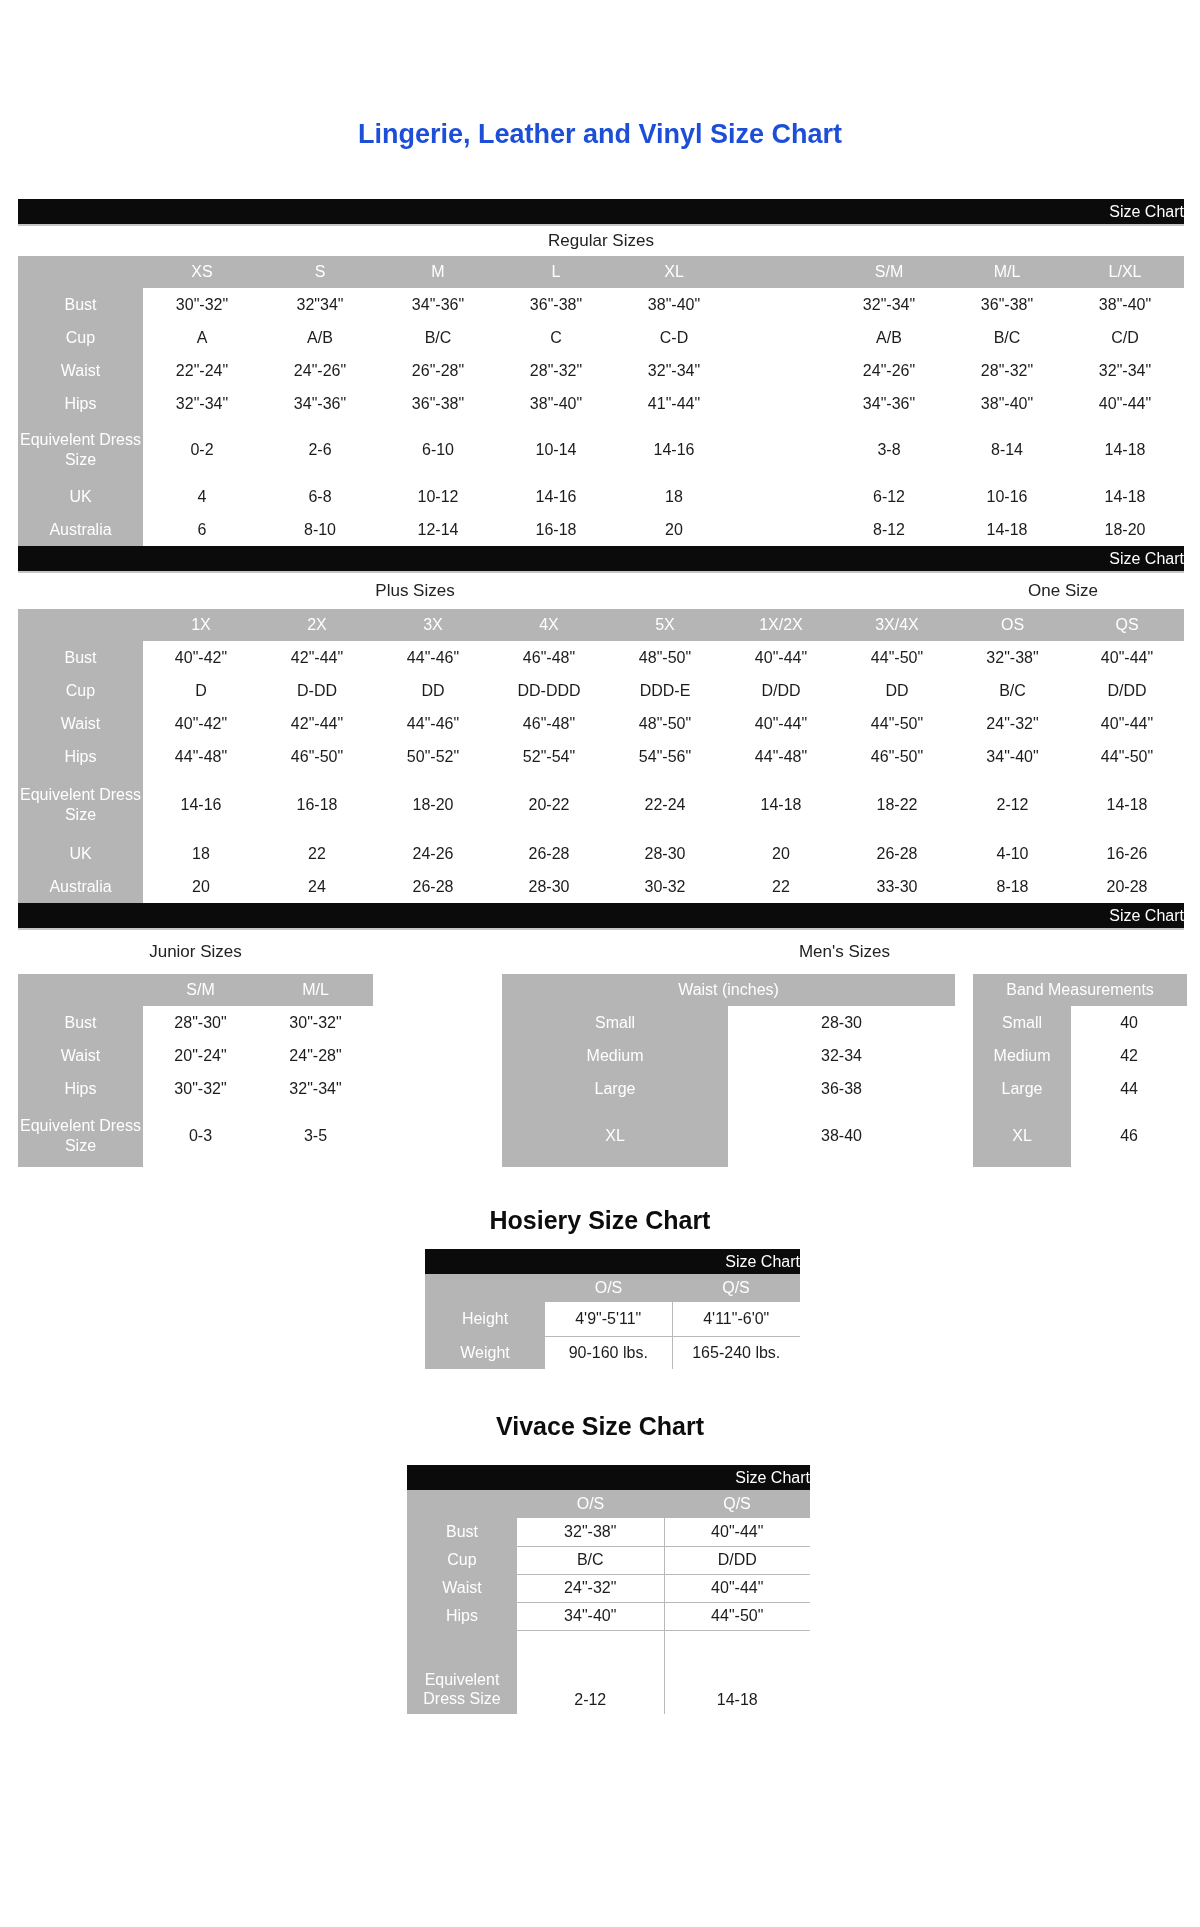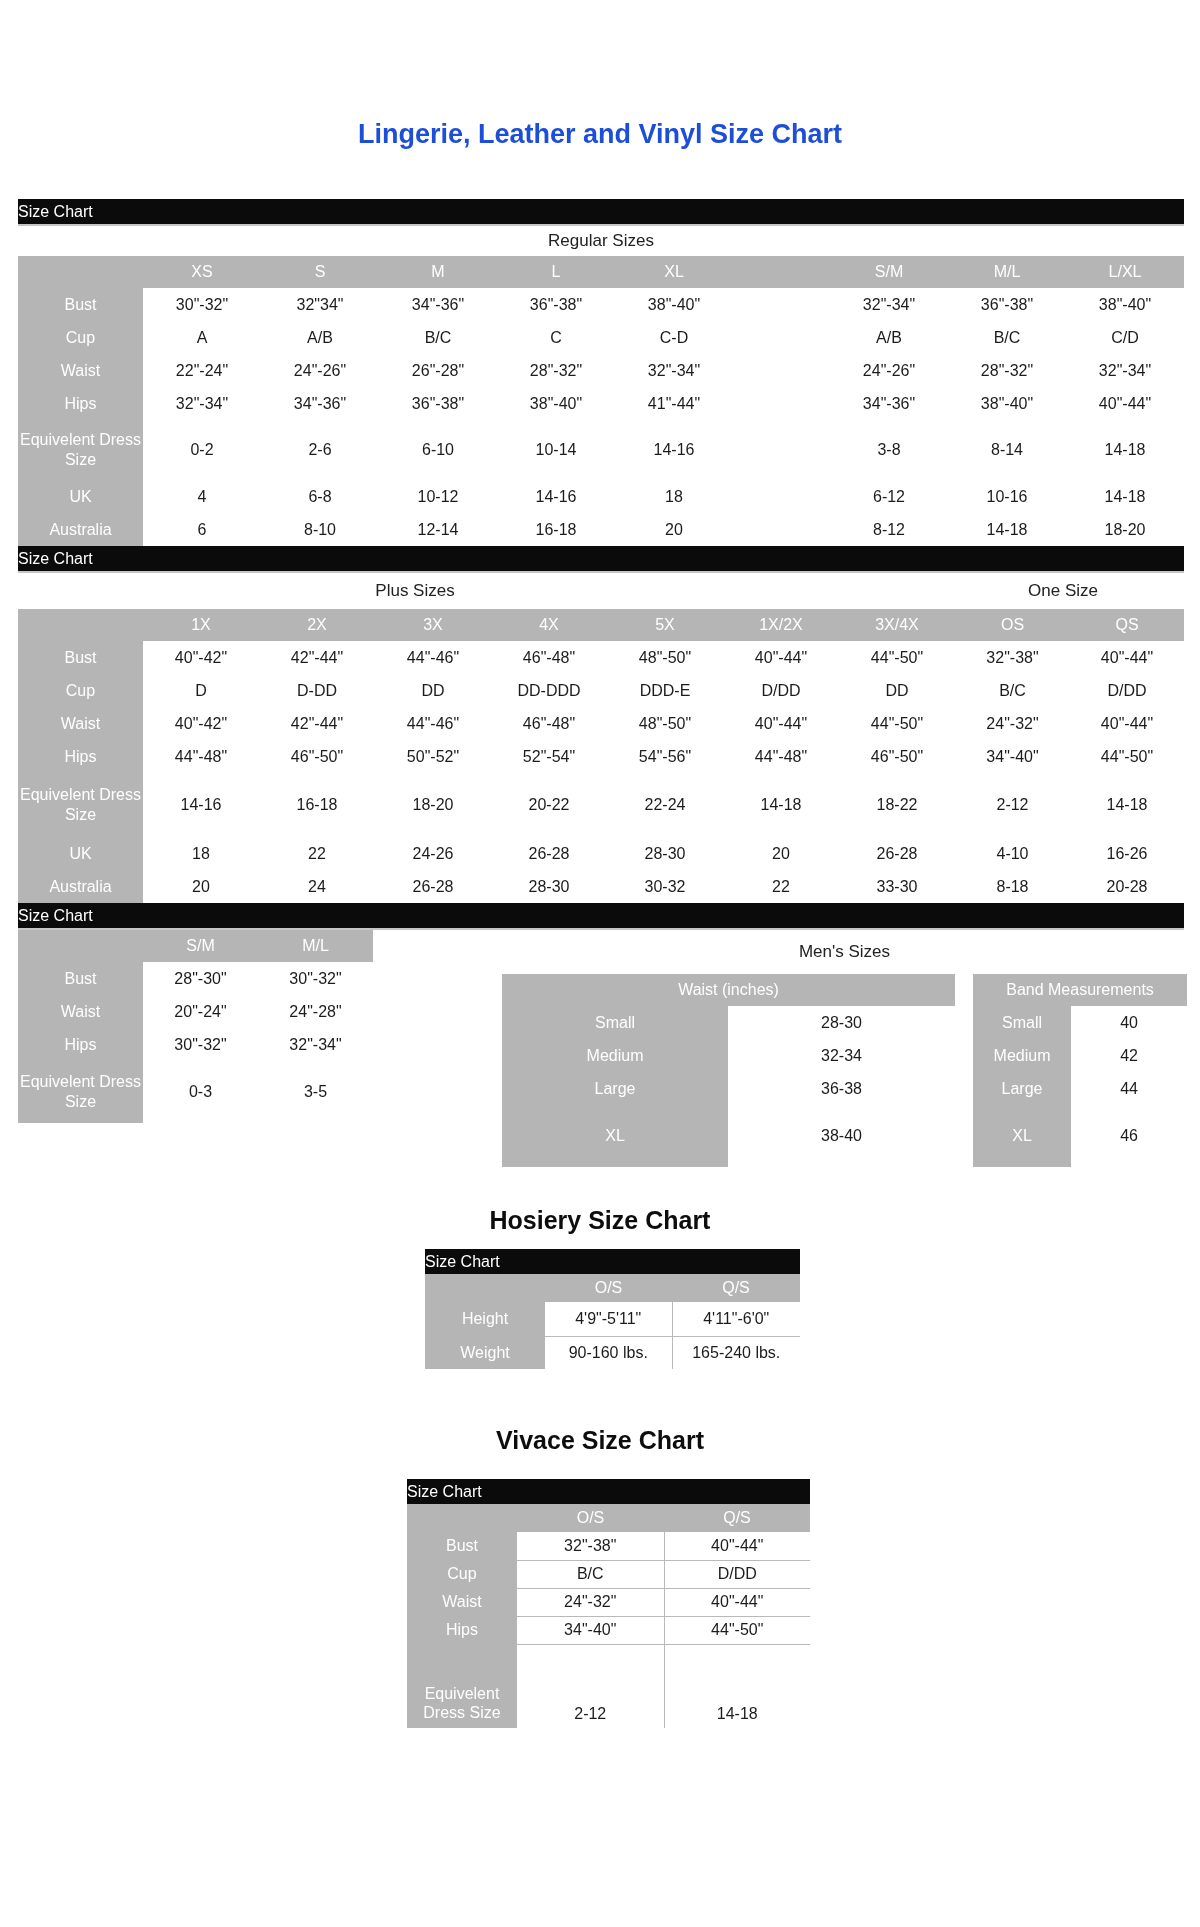--- a/index.html
+++ b/index.html
@@ -7,21 +7,21 @@
     width:1200px; height:1927px; background:#ffffff; overflow:hidden;
     font-family:"Liberation Sans", sans-serif; color:#1c1c1c;
   }
   .page-title {
     margin:118px 0 0 0; height:33px; line-height:33px;
     text-align:center; font-size:27px; font-weight:bold; color:#1d4ed8;
   }
   .sheet { width:1166px; margin:48px 0 0 18px; }
   .bar {
     background:#0b0b0b; color:#ffffff; font-size:16px;
-    height:25px; line-height:25px; text-align:left;
+    height:25px; line-height:25px; text-align:right;
     border-bottom:2px solid #c6c6c6;
   }
   .subhead { height:30px; line-height:30px; text-align:center; font-size:17px; color:#222; }
   .subhead2 { position:relative; height:36px; font-size:17px; color:#222; }
   .subhead2 span { position:absolute; top:8px; transform:translateX(-50%); white-space:nowrap; }
   .pos-plus { left:397px; }
   .pos-onesize { left:1045px; }
 
   table { border-collapse:collapse; table-layout:fixed; }
   td { text-align:center; vertical-align:middle; font-size:16px; padding:0 2px; overflow:hidden; }
@@ -37,21 +37,21 @@
   .mens-wrap { width:685px; margin-left:129px; }
   .tbl-title { height:44px; line-height:44px; text-align:center; font-size:17px; color:#222; }
   tr.last { height:62px; }
 
   .h2 {
     text-align:center; font-size:25px; font-weight:bold; color:#0d0d0d;
     height:30px; line-height:30px; margin:0;
   }
   .hosiery-title { margin-top:38px; }
   .hosiery-tbl { width:375px; margin:14px 0 0 425px; }
-  .vivace-title { margin-top:56px; }
+  .vivace-title { margin-top:42px; }
   .vivace-tbl { width:403px; margin:24px 0 0 407px; }
   .smallbar { border-bottom:none; }
   tr.hd-sm { height:28px; }
   tr.row-h { height:34px; }
   tr.row-w { height:33px; }
   tr.v-row { height:28px; }
   tr.v-spacer { height:36px; }
   tr.v-equiv { height:48px; }
   .hline { border-bottom:1px solid #b9b9b9; }
   .vsep  { border-left:1px solid #b9b9b9; }
@@ -296,20 +296,21 @@
       <td>8-18</td>
       <td>20-28</td>
     </tr>
   </tbody>
     </table>
 
   <div class="bar">Size Chart</div>
 
   <div class="section3">
     <div class="jr-wrap">
+      <div class="tbl-title">Junior Sizes</div>
       <table style="width:355px;">
         <colgroup>
             <col style="width:125px">
             <col style="width:115px">
             <col style="width:115px">
           </colgroup>
         <tbody>
             <tr class="hd">
           <td class="gray"></td>
           <td class="gray">S/M</td>

